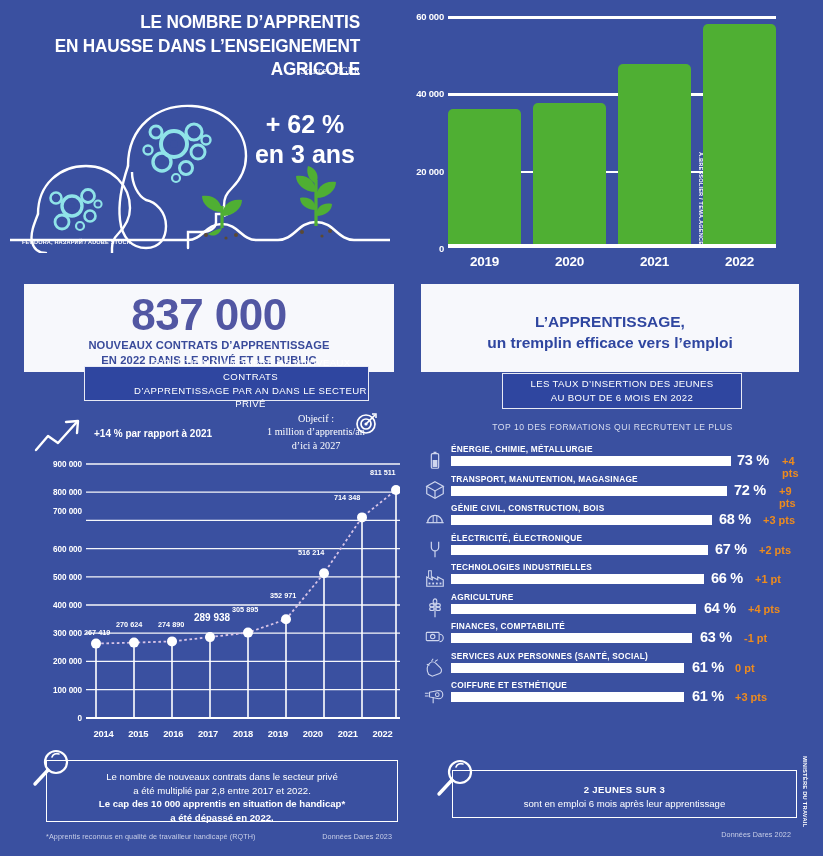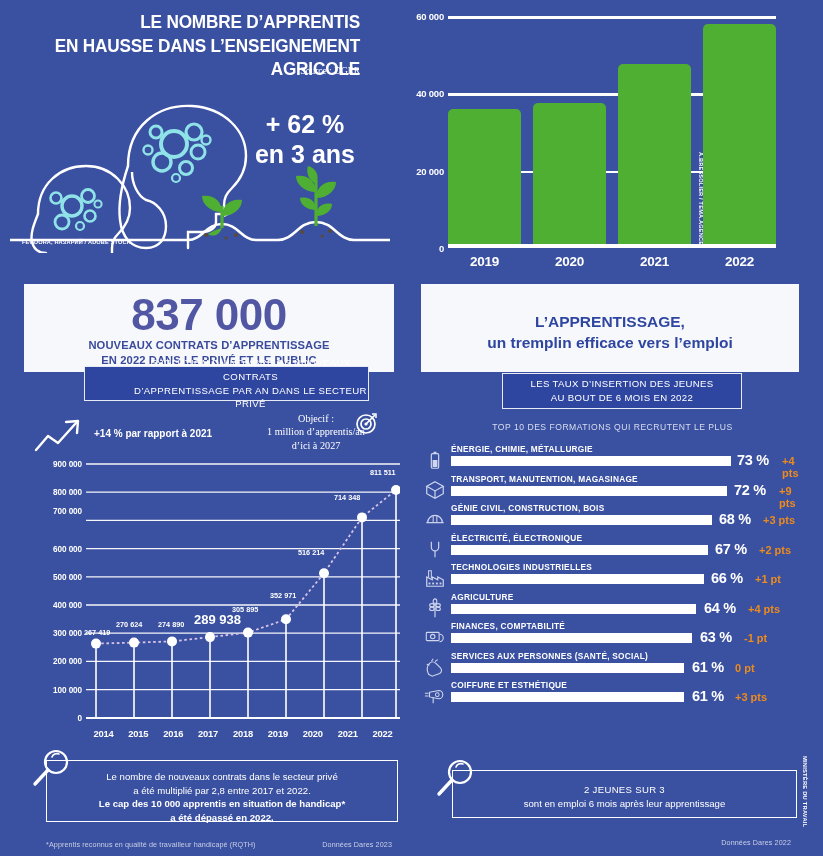--- a/index.html
+++ b/index.html
@@ -147,21 +147,21 @@
   .fb-text { font-size: 9.6px; line-height: 1.45; font-weight: 500; }
   .fb-text.p1 { position: absolute; left: 10px; right: 10px; top: 9px; }
   .fb-text.p2 { position: absolute; left: 10px; right: 10px; top: 36px; font-weight: bold; }
   .fb-text.solo { position: absolute; left: 10px; right: 10px; top: 12px; }
 
   .magnifier { position: absolute; }
   .ml-left { left: 20px; top: 470px; }
   .ml-right { left: 22px; top: 480px; }
 
   .footnote {
-    position: absolute; color: #C9CFE8; font-size: 7.2px; letter-spacing: 0.1px; margin-top: 8px;
+    position: absolute; color: #C9CFE8; font-size: 7.2px; letter-spacing: 0.1px;
   }
   .fn-left { left: 34px; top: 554px; }
   .fn-right-left { right: 12px; top: 554px; }
   .fn-right { right: 20px; top: 552px; }
 
   .credit-vert-bottom {
     position: absolute; right: 3px; top: 478px;
     color: #ffffff; font-size: 5.8px; font-weight: 700;
     writing-mode: vertical-rl; letter-spacing: 0.2px;
   }
@@ -393,21 +393,21 @@
             <circle cx="238" cy="111.3" r="5"></circle>
             <circle cx="276" cy="55.4" r="5"></circle>
             <circle cx="310" cy="28.0" r="5"></circle>
           </g>
         </svg>
 
         <div style="position:absolute;left:60px;top:0;right:4px;height:262px;pointer-events:none">
           <span style="position:absolute;left:-2px;top:166px;color:#fff;font-size:7.3px;font-weight:700">267 419</span>
           <span style="position:absolute;left:30px;top:158px;color:#fff;font-size:7.3px;font-weight:700">270 624</span>
           <span style="position:absolute;left:72px;top:158px;color:#fff;font-size:7.3px;font-weight:700">274 890</span>
-          <span style="position:absolute;left:108px;top:150px;color:#fff;font-size:13px;font-weight:700">289 938</span>
+          <span style="position:absolute;left:108px;top:150px;color:#fff;font-size:10px;font-weight:700">289 938</span>
           <span style="position:absolute;left:146px;top:143px;color:#fff;font-size:7.3px;font-weight:700">305 895</span>
           <span style="position:absolute;left:184px;top:129px;color:#fff;font-size:7.3px;font-weight:700">352 971</span>
           <span style="position:absolute;left:212px;top:86px;color:#fff;font-size:7.3px;font-weight:700">516 214</span>
           <span style="position:absolute;left:248px;top:31px;color:#fff;font-size:7.3px;font-weight:700">714 348</span>
           <span style="position:absolute;left:284px;top:6px;color:#fff;font-size:7.3px;font-weight:700">811 511</span>
         </div>
 
         <div class="lc-xlabels">
           <div class="lc-xlabel">2014</div>
           <div class="lc-xlabel">2015</div>
@@ -597,21 +597,21 @@
         </div>
       </div>
 
       <svg class="magnifier ml-right" width="40" height="44">
         <circle cx="24" cy="14" r="11" fill="#3A50A0" stroke="#ffffff" stroke-width="2.2"></circle>
         <path d="M20 9 C21 6 24 5 27 6" fill="none" stroke="#ffffff" stroke-width="1.6" stroke-linecap="round"></path>
         <line x1="16" y1="22" x2="3" y2="36" stroke="#ffffff" stroke-width="3.4" stroke-linecap="round"></line>
       </svg>
       <div class="foot-box fb-right">
         <div class="fb-text solo">
-          <div style="font-weight:400;letter-spacing:0.3px">2 JEUNES SUR 3</div>
+          <div style="font-weight:700;letter-spacing:0.3px">2 JEUNES SUR 3</div>
           <div>sont en emploi 6 mois après leur apprentissage</div>
         </div>
       </div>
       <div class="footnote fn-right">Données Dares 2022</div>
       <div class="credit-vert-bottom">MINISTÈRE DU TRAVAIL</div>
     </div>
   </div>
 </div>
 
 </body></html>

